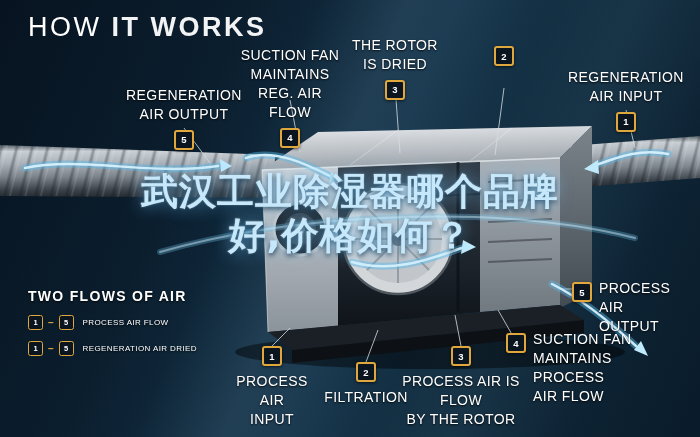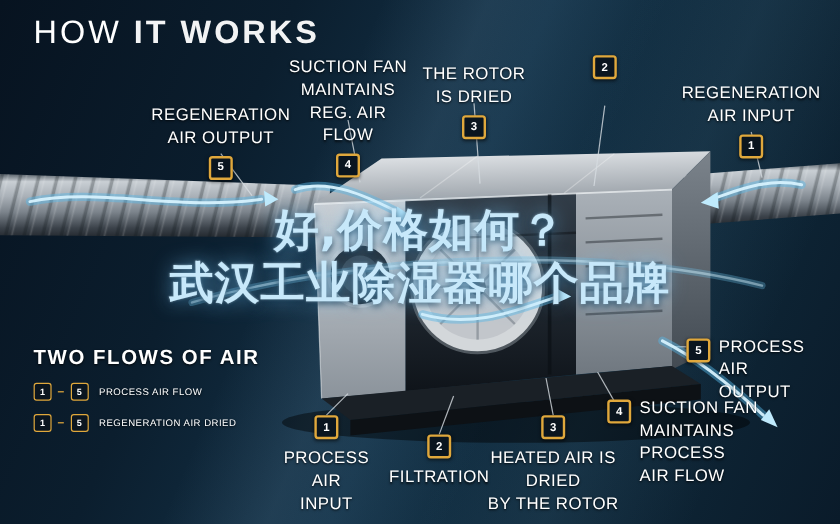--- a/index.html
+++ b/index.html
@@ -29,31 +29,31 @@
   .badge{
     width:16px;height:16px;flex:none;border:2px solid #e0a83c;border-radius:3px;
     background:#0a151f;color:#fff;font-size:9.5px;font-weight:bold;
     display:flex;align-items:center;justify-content:center;
     box-shadow:0 1px 3px rgba(0,0,0,.6);
   }
   .co-side .badge{margin-top:3px;}
 
   #co-r5{left:128px;top:86px;width:112px;}
   #co-r4{left:238px;top:46px;width:104px;}
-  #co-r3{left:350px;top:52px;width:90px;}
+  #co-r3{left:350px;top:36px;width:90px;}
   #co-r2{left:448px;top:46px;width:112px;}
   #co-r1{left:578px;top:68px;width:96px;}
   #co-p1{left:226px;top:346px;width:92px;}
   #co-p2{left:322px;top:362px;width:88px;}
   #co-p3{left:390px;top:346px;width:142px;}
   #co-p4{left:506px;top:330px;width:132px;}
   #co-p5{left:572px;top:279px;width:120px;}
 
   .legend{position:absolute;left:28px;top:288px;z-index:3;}
-  .legend-title{font-size:17px;font-weight:bold;color:#fff;letter-spacing:1.3px;text-shadow:0 1px 2px rgba(0,0,0,.85);}
+  .legend-title{font-size:14px;font-weight:bold;color:#fff;letter-spacing:1.3px;text-shadow:0 1px 2px rgba(0,0,0,.85);}
   .legend-row{display:flex;align-items:center;gap:5px;margin-top:11px;}
   .badge-sm{
     width:13px;height:13px;flex:none;border:1.5px solid #e0a83c;border-radius:2.5px;
     background:#0a151f;color:#fff;font-size:7.5px;font-weight:bold;
     display:flex;align-items:center;justify-content:center;
   }
   .legend-dash{color:#e0a83c;font-size:10px;font-weight:bold;}
   .legend-label{font-size:8px;font-weight:normal;color:#fff;letter-spacing:.4px;margin-left:4px;text-shadow:0 1px 2px rgba(0,0,0,.85);}
 
   .cn{
@@ -230,21 +230,21 @@
     <div class="badge">1</div>
     <div class="co-label">PROCESS AIR
 INPUT</div>
   </div>
   <div class="callout co-bottom" id="co-p2">
     <div class="badge">2</div>
     <div class="co-label">FILTRATION</div>
   </div>
   <div class="callout co-bottom" id="co-p3">
     <div class="badge">3</div>
-    <div class="co-label">HEATED AIR IS DRIED
+    <div class="co-label">PROCESS AIR IS FLOW
 BY THE ROTOR</div>
   </div>
   <div class="callout co-side" id="co-p4">
     <div class="badge">4</div>
     <div class="co-label">SUCTION FAN
 MAINTAINS PROCESS
 AIR FLOW</div>
   </div>
   <div class="callout co-side" id="co-p5">
     <div class="badge">5</div>
@@ -262,16 +262,16 @@
     </div>
     <div class="legend-row">
       <div class="badge-sm">1</div>
       <span class="legend-dash">–</span>
       <div class="badge-sm">5</div>
       <span class="legend-label">REGENERATION AIR DRIED</span>
     </div>
   </div>
 
   <div class="cn">
+    <div>武汉工业除湿器哪个品牌</div>
     <div>好,价格如何？</div>
-    <div>武汉工业除湿器哪个品牌</div>
   </div>
 </div>
 
 </body></html>

